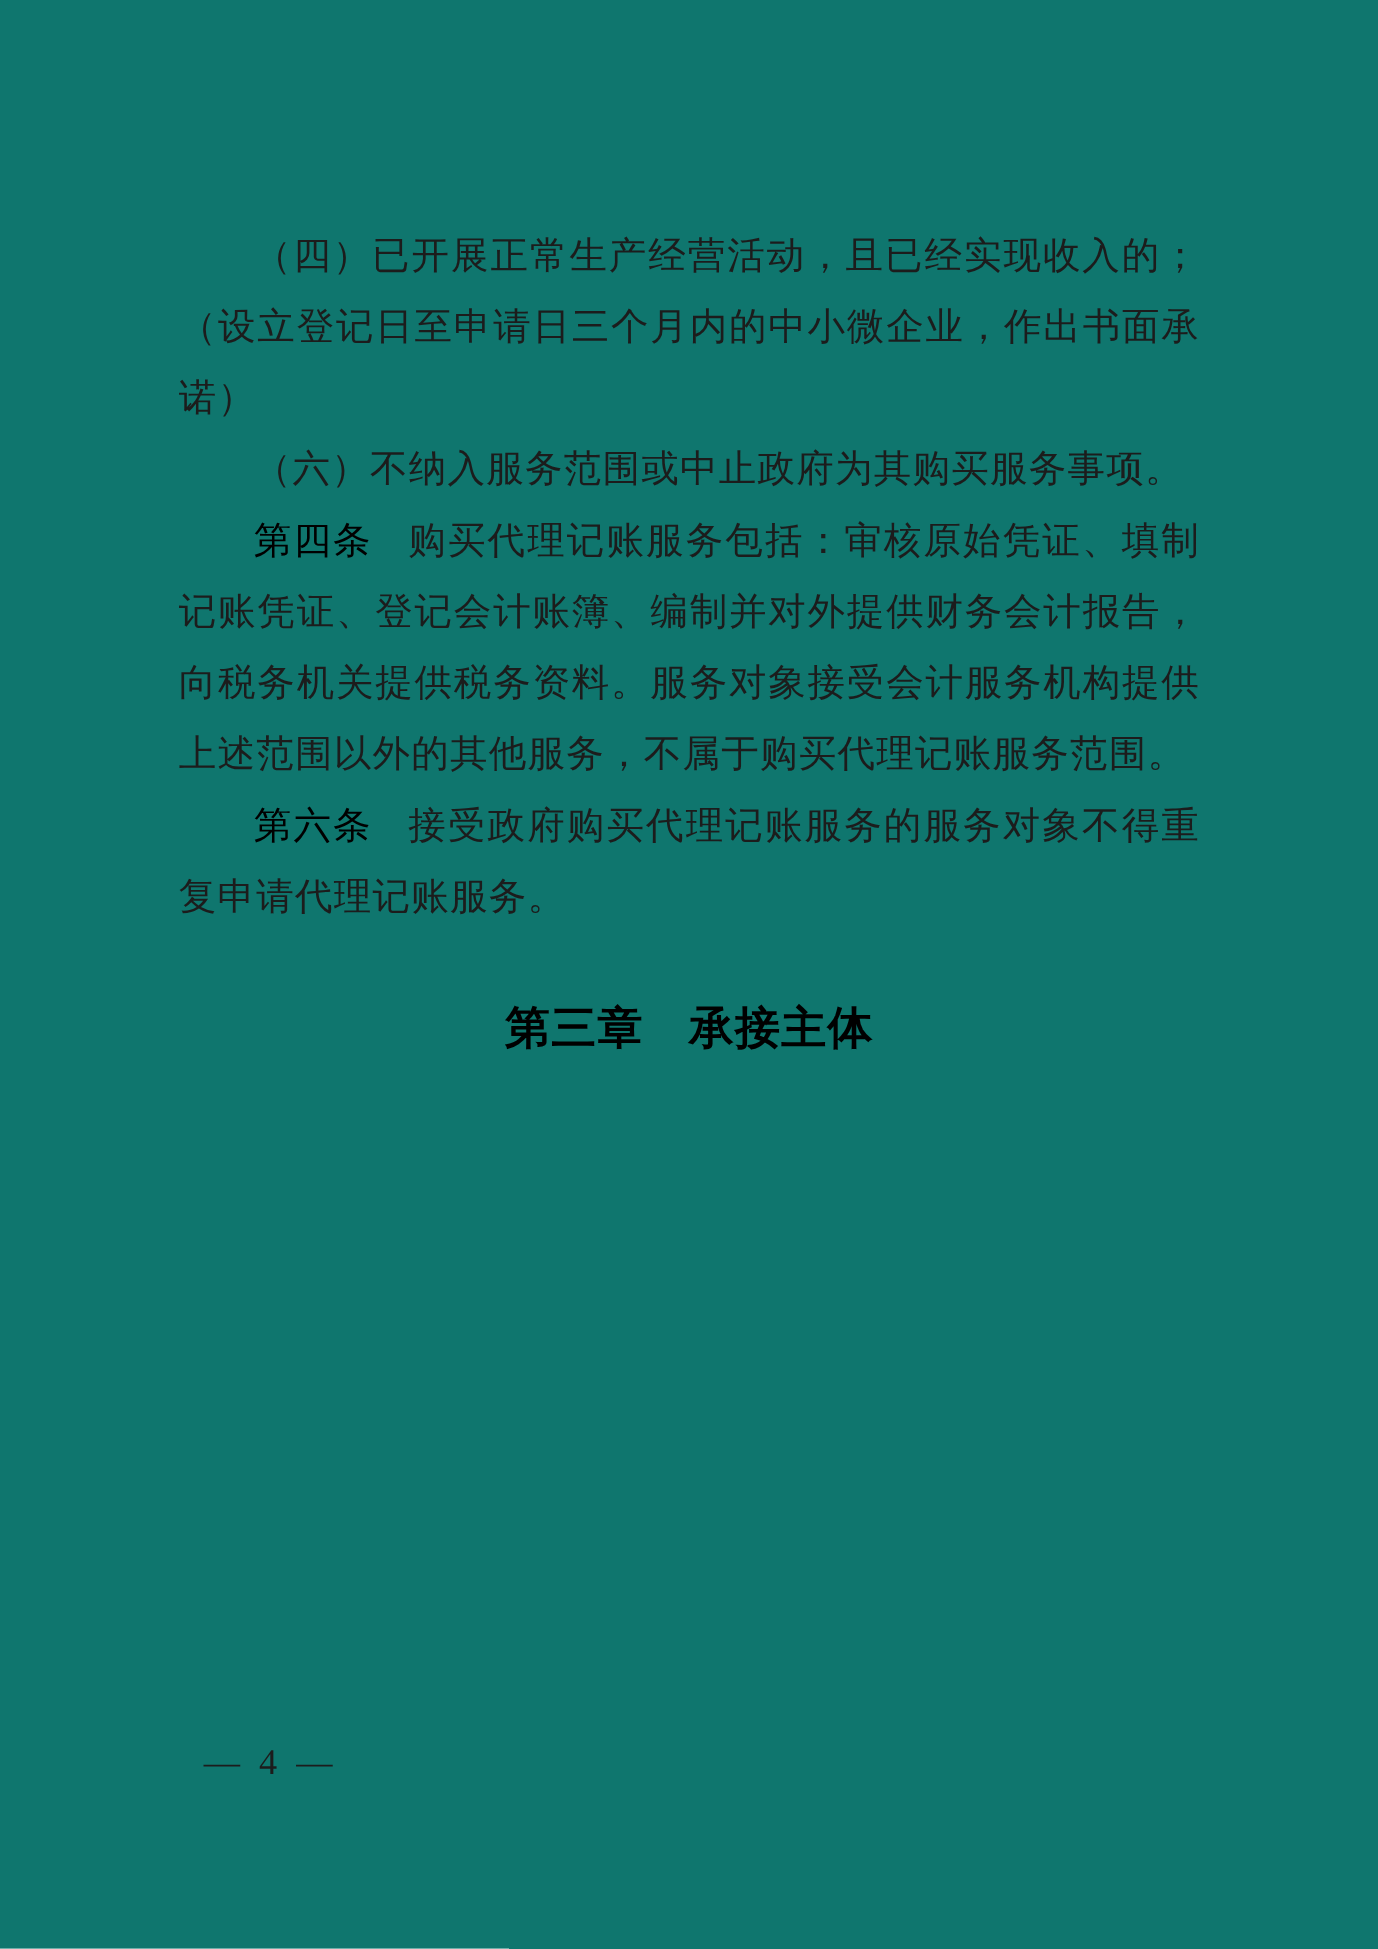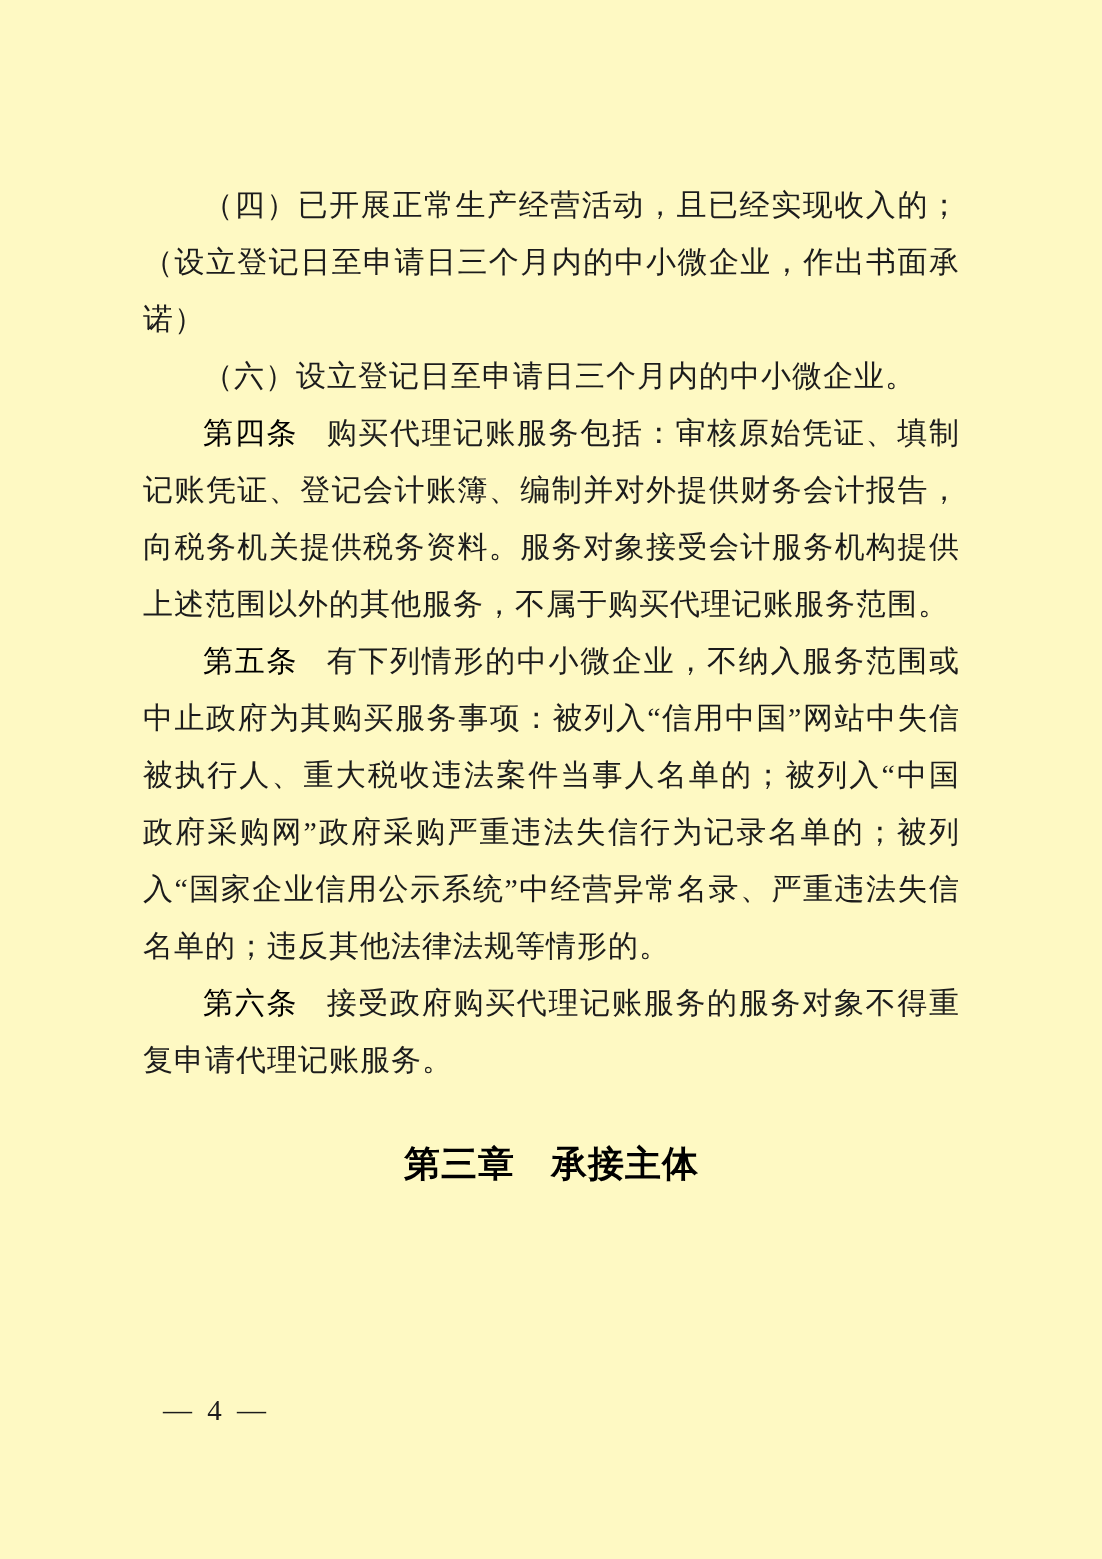--- a/index.html
+++ b/index.html
@@ -4,21 +4,21 @@
 <style>
   html, body {
     margin: 0;
     padding: 0;
     background: #ffffff;
   }
   .page {
     position: relative;
     width: 1102px;
     height: 1559px;
-    background: #fef9c3;
+    background: #0f766e;
     overflow: hidden;
     font-family: "Liberation Serif", "DejaVu Serif", serif;
     color: #1c1c1c;
     box-sizing: border-box;
     padding: 176px 142px 0 143px;
   }
   .content {
     width: 817px;
   }
   .para {
@@ -63,25 +63,24 @@
 </style>
 </head>
 <body>
 
 <div class="page">
   <div class="content">
 
     <p class="para"><span>（四）已开展正常生产经营活动，且已经实现收入的；（设立登记日至申请日三个月内的中小微企业，作出书面承诺）</span></p>
 
 
-    <p class="para"><span>（六）设立登记日至申请日三个月内的中小微企业。</span></p>
+    <p class="para"><span>（六）不纳入服务范围或中止政府为其购买服务事项。</span></p>
 
     <p class="para"><span class="article-label">第四条</span><span>购买代理记账服务包括：审核原始凭证、填制记账凭证、登记会计账簿、编制并对外提供财务会计报告，向税务机关提供税务资料。服务对象接受会计服务机构提供上述范围以外的其他服务，不属于购买代理记账服务范围。</span></p>
 
-    <p class="para"><span class="article-label">第五条</span><span>有下列情形的中小微企业，不纳入服务范围或中止政府为其购买服务事项：被列入“信用中国”网站中失信被执行人、重大税收违法案件当事人名单的；被列入“中国政府采购网”政府采购严重违法失信行为记录名单的；被列入“国家企业信用公示系统”中经营异常名录、严重违法失信名单的；违反其他法律法规等情形的。</span></p>
 
     <p class="para"><span class="article-label">第六条</span><span>接受政府购买代理记账服务的服务对象不得重复申请代理记账服务。</span></p>
 
     <h2 class="chapter"><span class="chapter-number">第三章</span><span class="chapter-title">承接主体</span></h2>
 
 
   </div>
 
   <div class="page-number">— 4 —</div>
 </div>

